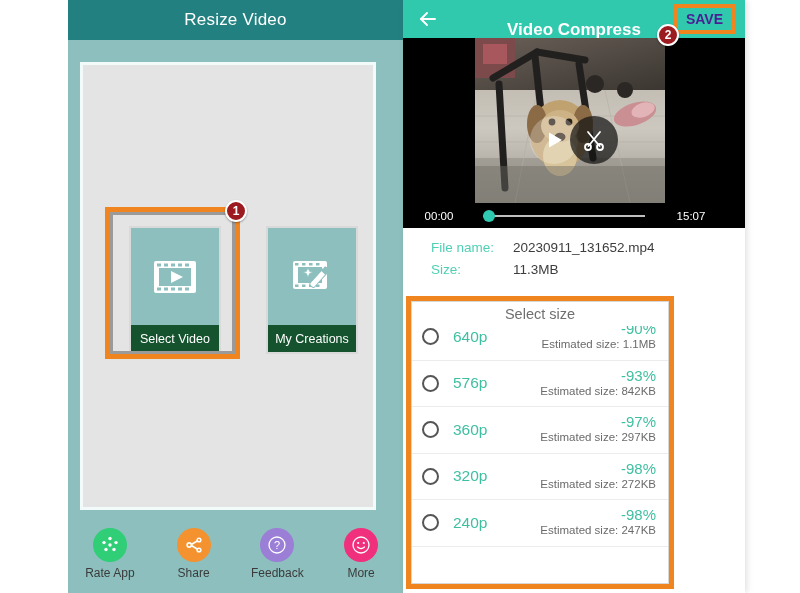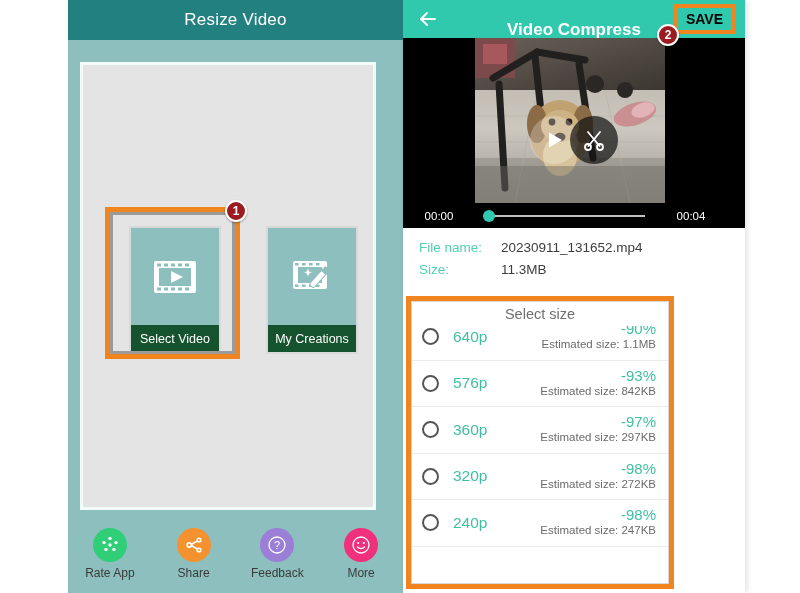--- a/index.html
+++ b/index.html
@@ -83,21 +83,21 @@
   }
   .back-arrow{
     position:absolute;left:14px;top:50%;transform:translateY(-50%);
     width:22px;height:22px;
   }
   .right-title{
     width:100%;text-align:center;font-size:17px;font-weight:bold;margin-top:22px;
   }
   .save-btn{
     position:absolute;right:10px;top:4px;
-    padding:3px 8px;font-size:14px;font-weight:bold;color:#000000;
+    padding:3px 8px;font-size:14px;font-weight:bold;color:#4c1d95;
     border:4px solid #f0851f;box-sizing:border-box;
   }
 
   .video-area{
     position:absolute;left:0;top:38px;width:342px;height:190px;
     background:#000000;overflow:hidden;
   }
   .video-frame{
     position:absolute;left:72px;top:0;width:190px;height:165px;
     overflow:hidden;
@@ -122,21 +122,21 @@
   .track{
     position:absolute;left:8px;right:6px;top:12px;height:2px;
     background:rgba(255,255,255,.75);
   }
   .track-knob{
     position:absolute;left:8px;top:7px;width:12px;height:12px;
     border-radius:50%;background:#2ec9b0;
   }
 
   .file-info{
-    position:absolute;left:4px;top:228px;width:342px;height:66px;
+    position:absolute;left:16px;top:228px;width:342px;height:66px;
     background:#fff;padding:12px 0 0 12px;box-sizing:border-box;
     font-size:13.5px;
   }
   .fi-row{display:flex;margin-bottom:7px;}
   .fi-key{width:82px;color:#4fd0b4;}
   .fi-val{color:#3d3d3d;}
 
   .size-box{
     position:absolute;left:3px;top:296px;width:268px;height:293px;
     border:5px solid #f0851f;box-sizing:border-box;background:#ffffff;
@@ -397,21 +397,21 @@
           </svg>
         </div>
       </div>
 
       <div class="time-row">
         <span class="time-left">00:00</span>
         <span class="track-wrap">
           <span class="track"></span>
           <span class="track-knob"></span>
         </span>
-        <span class="time-right">00:04</span>
+        <span class="time-right">15:07</span>
       </div>
     </div>
 
     <div class="file-info">
       <div class="fi-row">
         <span class="fi-key">File name:</span>
         <span class="fi-val">20230911_131652.mp4</span>
       </div>
       <div class="fi-row">
         <span class="fi-key">Size:</span>

